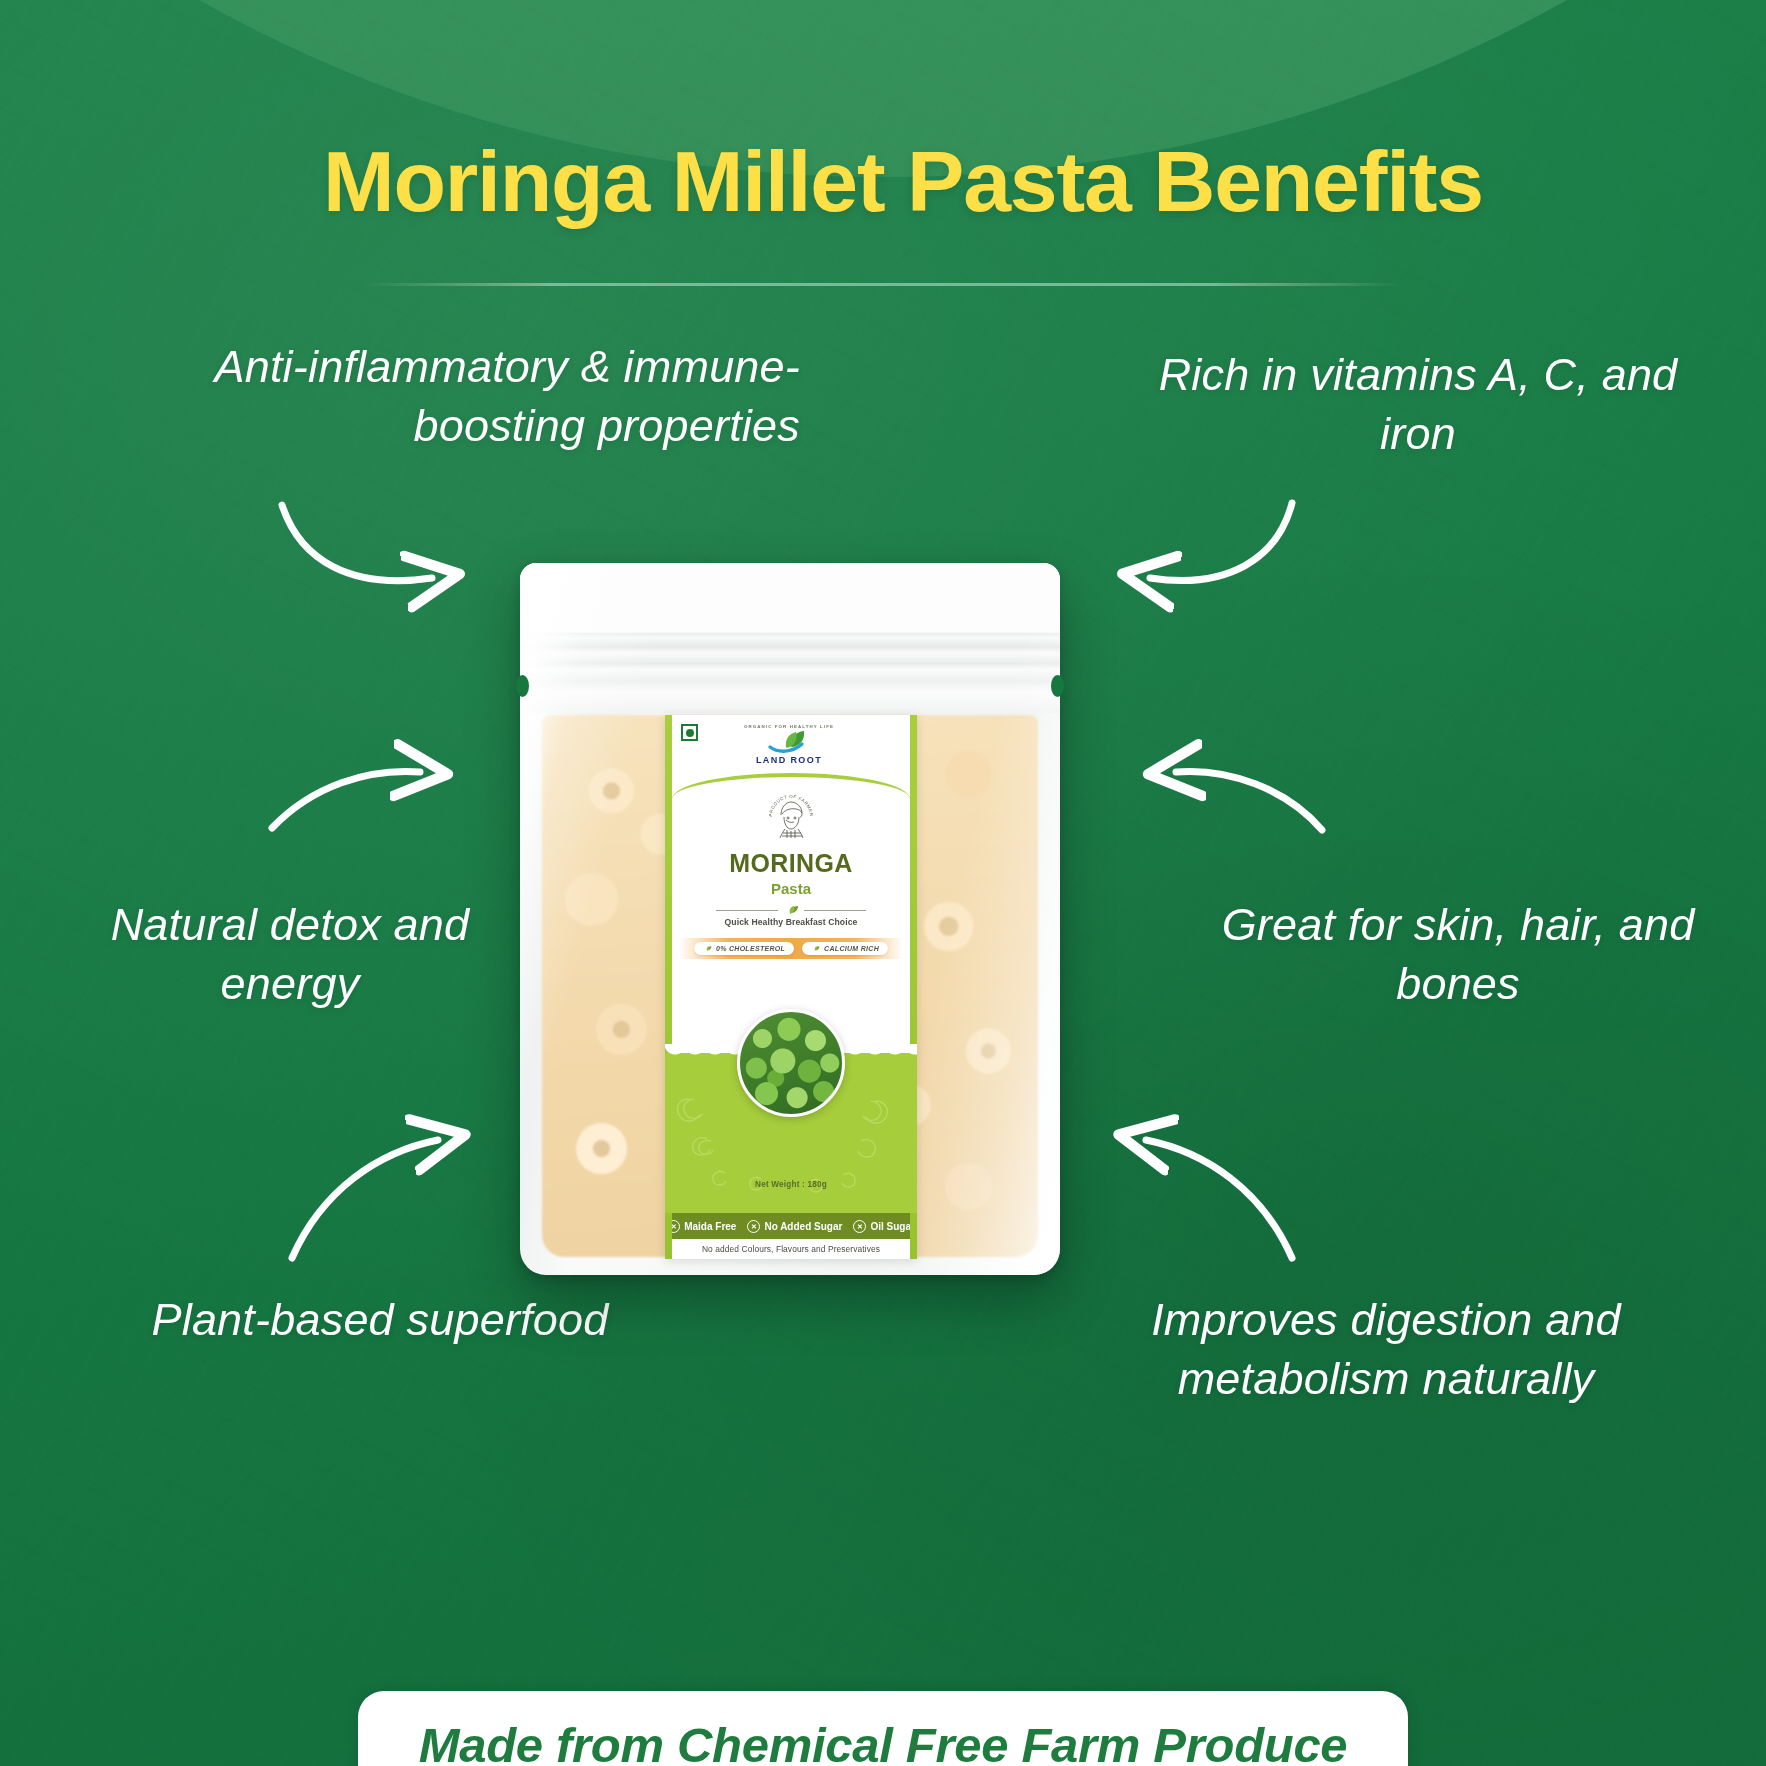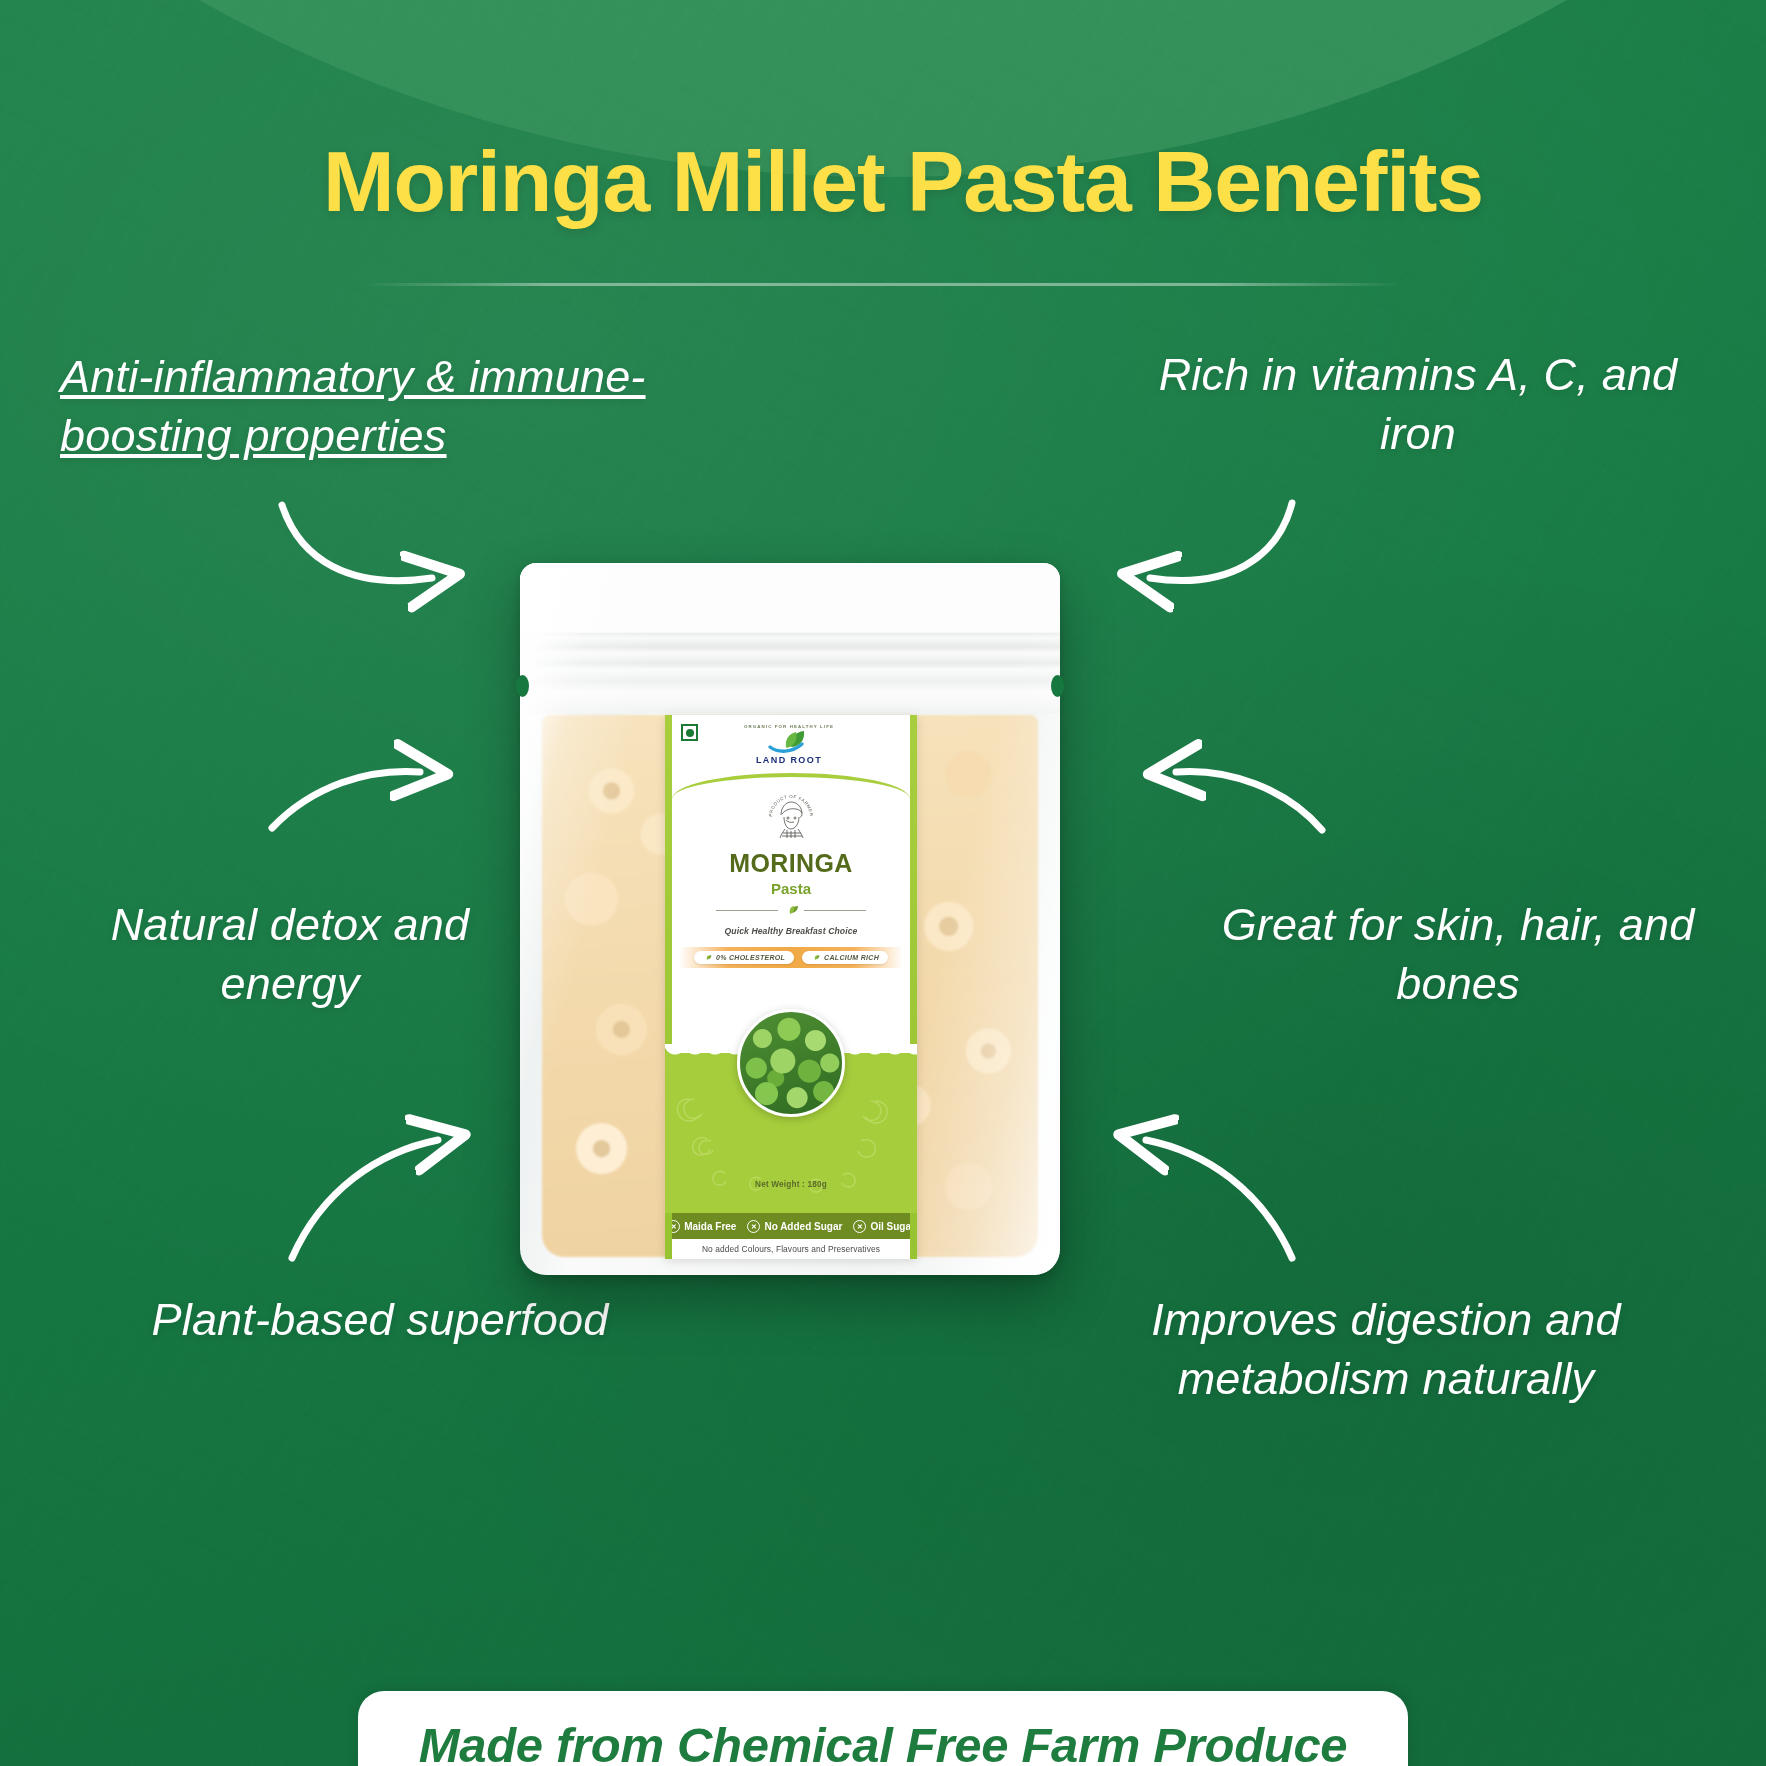--- a/index.html
+++ b/index.html
@@ -63,21 +63,21 @@
   .benefit {
     position:absolute;
     color:#fff;
     font-size:45px;
     font-style:italic;
     font-weight:300;
     line-height:1.32;
     letter-spacing:.2px;
     text-shadow:0 2px 7px rgba(0,0,0,.12);
   }
-  .b1 { left:60px;  top:347px;  width:740px; text-align:left;text-decoration:underline; }
+  .b1 { left:60px;  top:337px;  width:740px; text-align:right; }
   .b2 { right:48px; top:345px;  width:600px; text-align:center; }
   .b3 { left:60px;  top:895px;  width:460px; text-align:center; }
   .b4 { right:48px; top:895px;  width:520px; text-align:center; }
   .b5 { left:120px; top:1290px; width:520px; text-align:center; }
   .b6 { right:40px; top:1290px; width:680px; text-align:center; }
 
   
   #arrows { position:absolute; inset:0; pointer-events:none; }
 
   
@@ -233,21 +233,21 @@
   #product-sub {
     margin-top:5px;
     font-size:15px; font-weight:bold; color:#7aa32c; line-height:1;
   }
   #leaf-divider {
     margin-top:9px; width:150px;
     display:flex; align-items:center; gap:5px;
   }
   .rule { flex:1; height:1px; background:#9aa08e; }
   #tagline {
-    margin-top:11px; font-size:8.6px; font-style:italic;
+    margin-top:2px; font-size:8.6px; 
     font-weight:bold; color:#4d4f49; letter-spacing:.1px;
   }
   #badge-band {
     margin-top:11px;
     width:224px; padding:4px 0;
     display:flex; justify-content:center; gap:8px;
     background:linear-gradient(90deg,rgba(247,176,76,0) 0%,#f5b25a 22%,#f0a945 50%,#f5b25a 78%,rgba(247,176,76,0) 100%);
   }
   .badge {
     display:flex; align-items:center; gap:4px;

